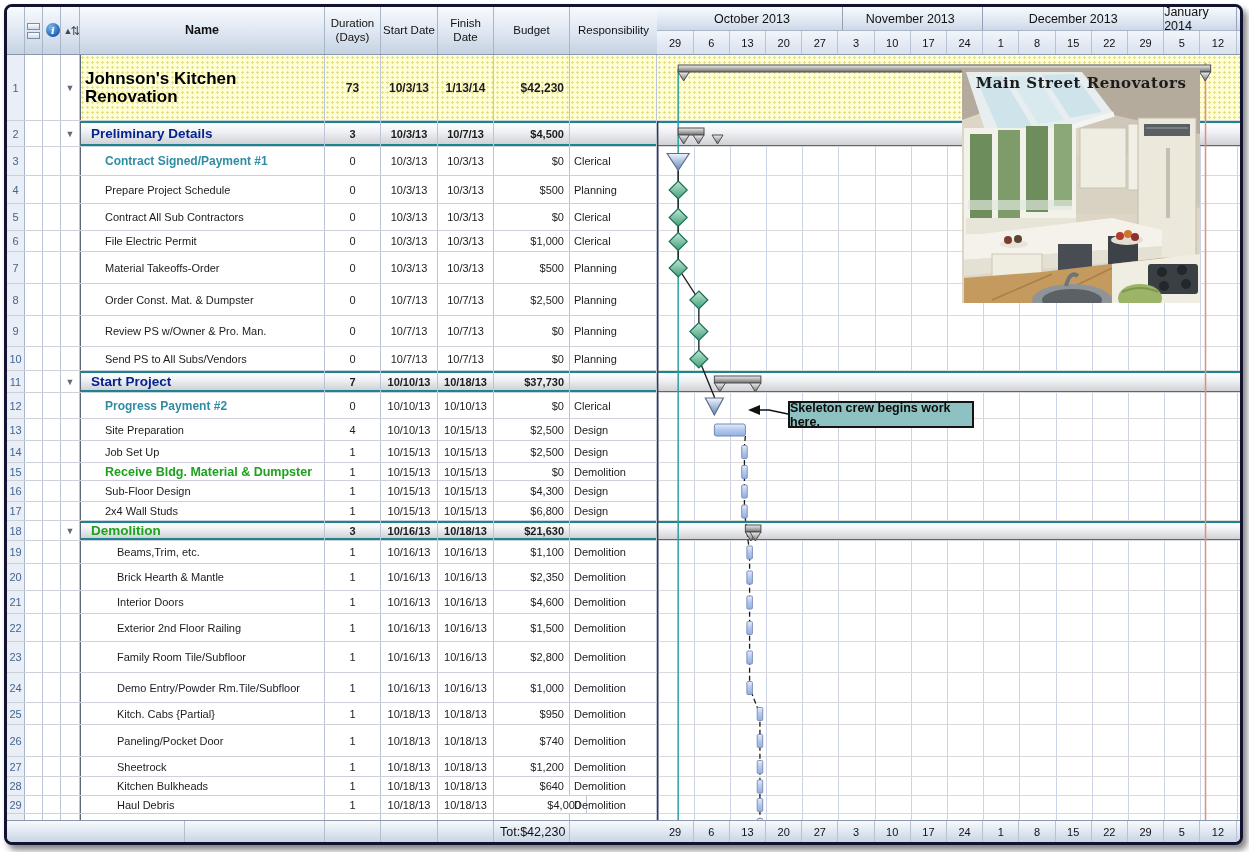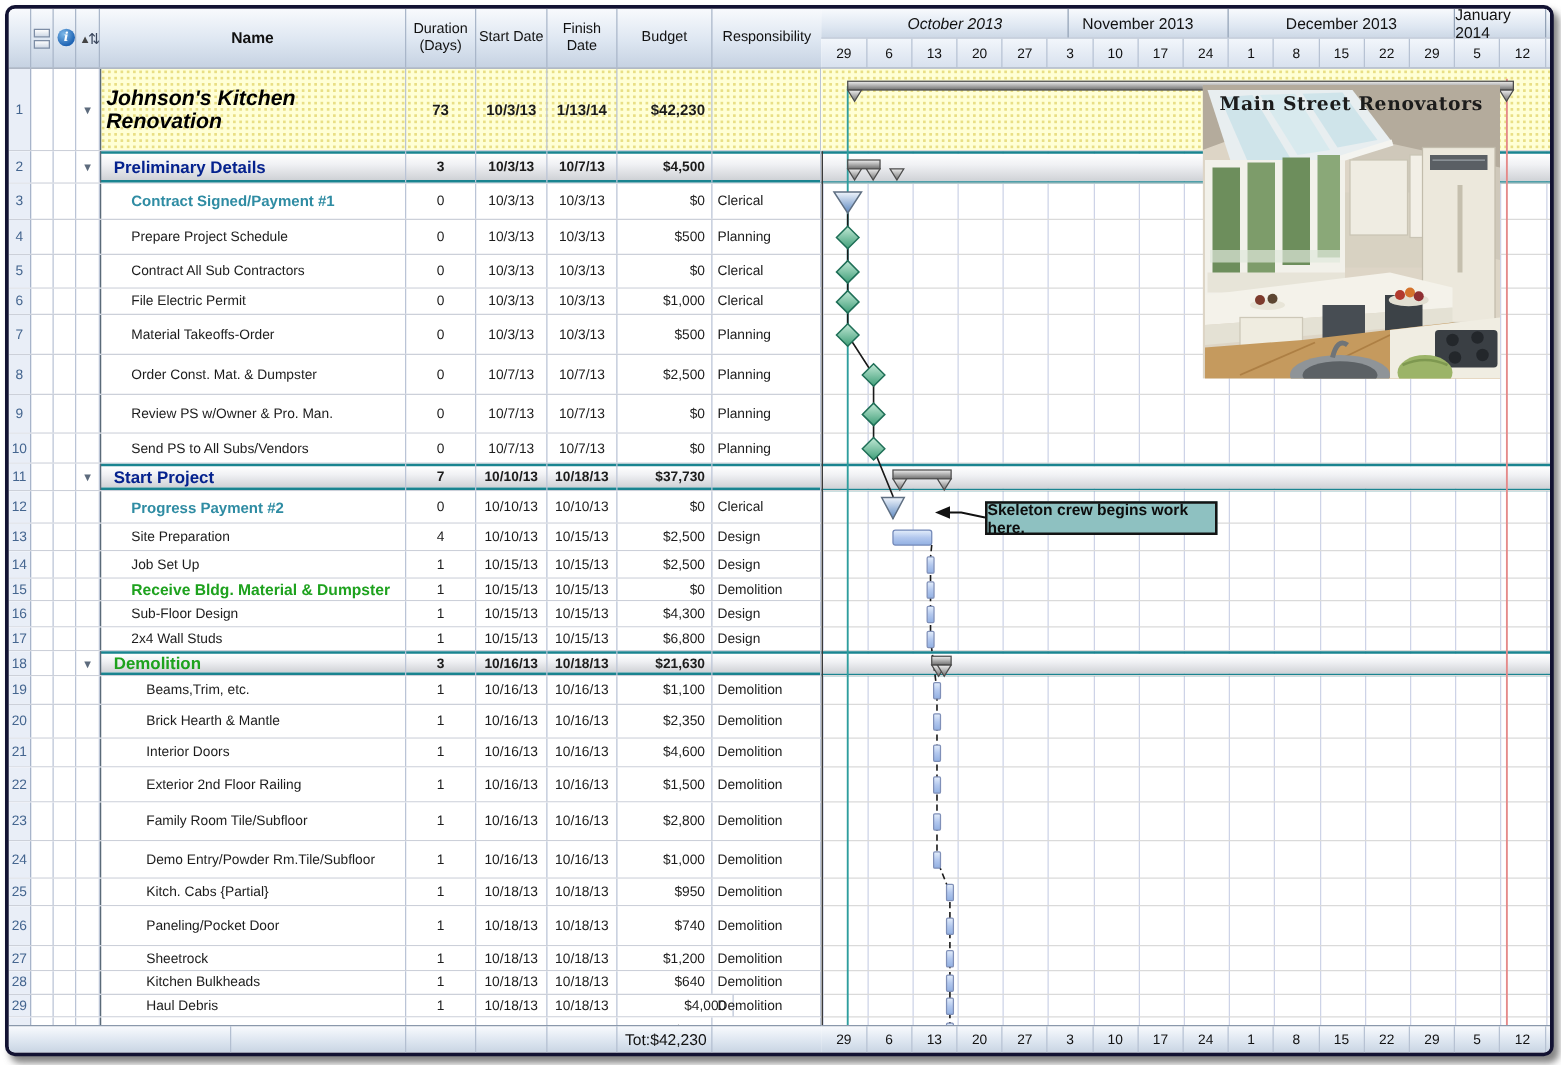--- a/index.html
+++ b/index.html
@@ -91,21 +91,21 @@
     <div class="hcell" style="left:54px;width:19px"></div>
     <div class="hcell" style="left:73px;width:245px;font-weight:bold;font-size:12.5px">Name</div>
     <div class="hcell" style="left:318px;width:56px;white-space:normal;padding:0 4px">Duration (Days)</div>
     <div class="hcell" style="left:374px;width:57px">Start Date</div>
     <div class="hcell" style="left:431px;width:56px;white-space:normal;padding:0 6px">Finish Date</div>
     <div class="hcell" style="left:487px;width:76px">Budget</div>
     <div class="hcell" style="left:563px;width:87px;border-right:none">Responsibility</div>
   </div>
 
   <div class="mrow" id="mrow">
-        <div class="mcell" style="left: 17px; width: 180.95px; font-style: italic;">October 2013</div>
+        <div class="mcell" style="left: 5px; width: 180.95px;">October 2013</div>
         <div class="mcell" style="left: 181.45px; width: 144.76px;">November 2013</div>
         <div class="mcell" style="left: 326.21px; width: 180.95px;">December 2013</div>
         <div class="mcell" style="left: 507.16px; width: 72.38px;">January 2014</div>
       </div>
   <div class="wrow" id="wrow">
         <div class="wcell" style="left: 0.5px; width: 36.19px;">29</div>
         <div class="wcell" style="left: 36.69px; width: 36.19px;">6</div>
         <div class="wcell" style="left: 72.88px; width: 36.19px;">13</div>
         <div class="wcell" style="left: 109.07px; width: 36.19px;">20</div>
         <div class="wcell" style="left: 145.26px; width: 36.19px;">27</div>
@@ -124,21 +124,21 @@
 
   <div class="rows" id="tbody">
         <div class="tr" style="top: 0px; height: 66px;">
           <div class="band bg-yellow"></div>
           <div class="cell num" style="left: 0px; width: 18px;">1</div>
           <div class="cell" style="left: 18px; width: 18px;"></div>
           <div class="cell" style="left: 36px; width: 18px;"></div>
           <div class="cell" style="left: 54px; width: 19px;">
             <span class="tri">▼</span>
           </div>
-          <div class="cell nm-project" style="left: 73px; width: 245px; padding-left: 4px; border-left: 1px solid rgb(90, 106, 120); font-style: italic;">Johnson's Kitchen Renovation</div>
+          <div class="cell nm-project" style="left: 73px; width: 245px; padding-left: 4px; border-left: 1px solid rgb(90, 106, 120);">Johnson's Kitchen Renovation</div>
           <div class="cell ctr vb" style="left: 318px; width: 56px; font-size: 12px;">73</div>
           <div class="cell ctr vb" style="left: 374px; width: 57px; font-size: 12px;">10/3/13</div>
           <div class="cell ctr vb" style="left: 431px; width: 56px; font-size: 12px;">1/13/14</div>
           <div class="cell rgt vb" style="left: 487px; width: 76px; font-size: 12px;">$42,230</div>
           <div class="cell vb" style="left: 563px; width: 87px; padding-left: 4px; font-size: 12px;"></div>
         </div>
         <div class="tr" style="top: 66px; height: 26px;">
           <div class="band bg-grad"></div>
           <div class="cell num" style="left: 0px; width: 18px;">2</div>
           <div class="cell" style="left: 18px; width: 18px;"></div>

